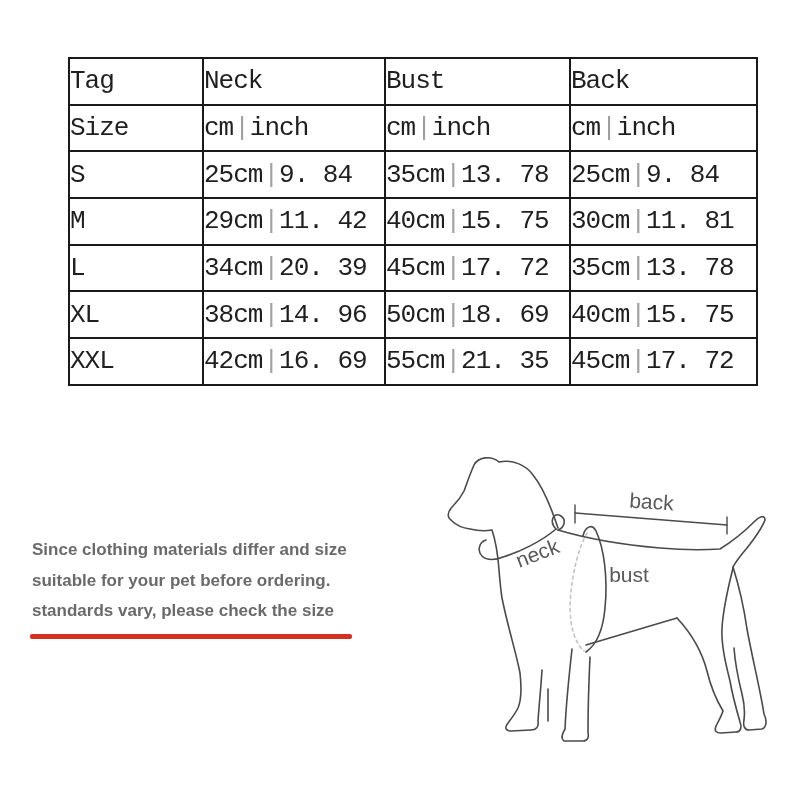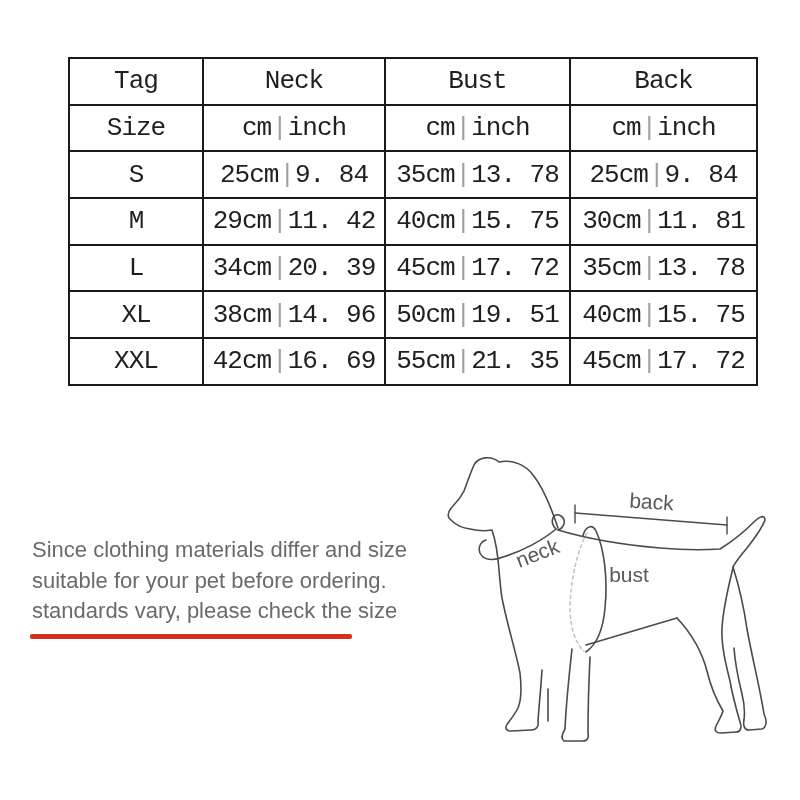--- a/index.html
+++ b/index.html
@@ -4,27 +4,27 @@
 <style>
   html,body{margin:0;padding:0;background:#fff;}
   .canvas{position:relative;width:800px;height:800px;background:#ffffff;overflow:hidden;
           font-family:"Liberation Sans","DejaVu Sans",sans-serif;}
 
   
   table.size-table{position:absolute;left:68px;top:57px;width:688px;
     border-collapse:collapse;table-layout:fixed;
     font-family:"Liberation Mono","DejaVu Sans Mono",monospace;
     font-size:26px;color:#1f1f1f;}
-  table.size-table td{border:2px solid #1a1a1a;text-align:center;vertical-align:middle;
+  table.size-table td{border:2px solid #1a1a1a;vertical-align:middle;
     height:44.7px;padding:0;letter-spacing:-1px;white-space:nowrap;}
   table.size-table .sep{color:#a0a0a0;font-weight:400;padding:0 1px;}
 
   
   .note{position:absolute;left:32px;top:535px;width:420px;
-    font-size:22px;line-height:30.5px;color:#6a6a6a;letter-spacing:0;}
+    font-size:17px;line-height:30.5px;color:#6a6a6a;letter-spacing:0;font-weight:bold;}
   .note .bust-red{color:#d5301f;}
   .red-underline{width:322px;height:5px;background:#d5301f;margin-top:7px;margin-left:-2px;border-radius:2px;}
 
   
   .dog-svg{position:absolute;left:420px;top:430px;width:380px;height:340px;}
   .dog-svg path{fill:none;stroke:#4a4a4a;stroke-width:1.6;stroke-linecap:round;stroke-linejoin:round;}
   .dog-svg path.dashed{stroke:#c4c4c4;stroke-dasharray:3 3.5;}
   .dog-svg path.measure{stroke:#4a4a4a;stroke-width:1.4;}
   .dog-svg text{fill:#5a5a5a;font-family:"Liberation Sans","DejaVu Sans",sans-serif;
     font-size:21px;text-anchor:middle;}
@@ -75,21 +75,21 @@
       </tr>
       <tr>
         <td>L</td>
         <td><span>34cm</span><span class="sep">|</span><span>20. 39</span></td>
         <td><span>45cm</span><span class="sep">|</span><span>17. 72</span></td>
         <td><span>35cm</span><span class="sep">|</span><span>13. 78</span></td>
       </tr>
       <tr>
         <td>XL</td>
         <td><span>38cm</span><span class="sep">|</span><span>14. 96</span></td>
-        <td><span>50cm</span><span class="sep">|</span><span>19. 51</span></td>
+        <td><span>50cm</span><span class="sep">|</span><span>18. 69</span></td>
         <td><span>40cm</span><span class="sep">|</span><span>15. 75</span></td>
       </tr>
       <tr>
         <td>XXL</td>
         <td><span>42cm</span><span class="sep">|</span><span>16. 69</span></td>
         <td><span>55cm</span><span class="sep">|</span><span>21. 35</span></td>
         <td><span>45cm</span><span class="sep">|</span><span>17. 72</span></td>
       </tr>
     </tbody>
   </table>

